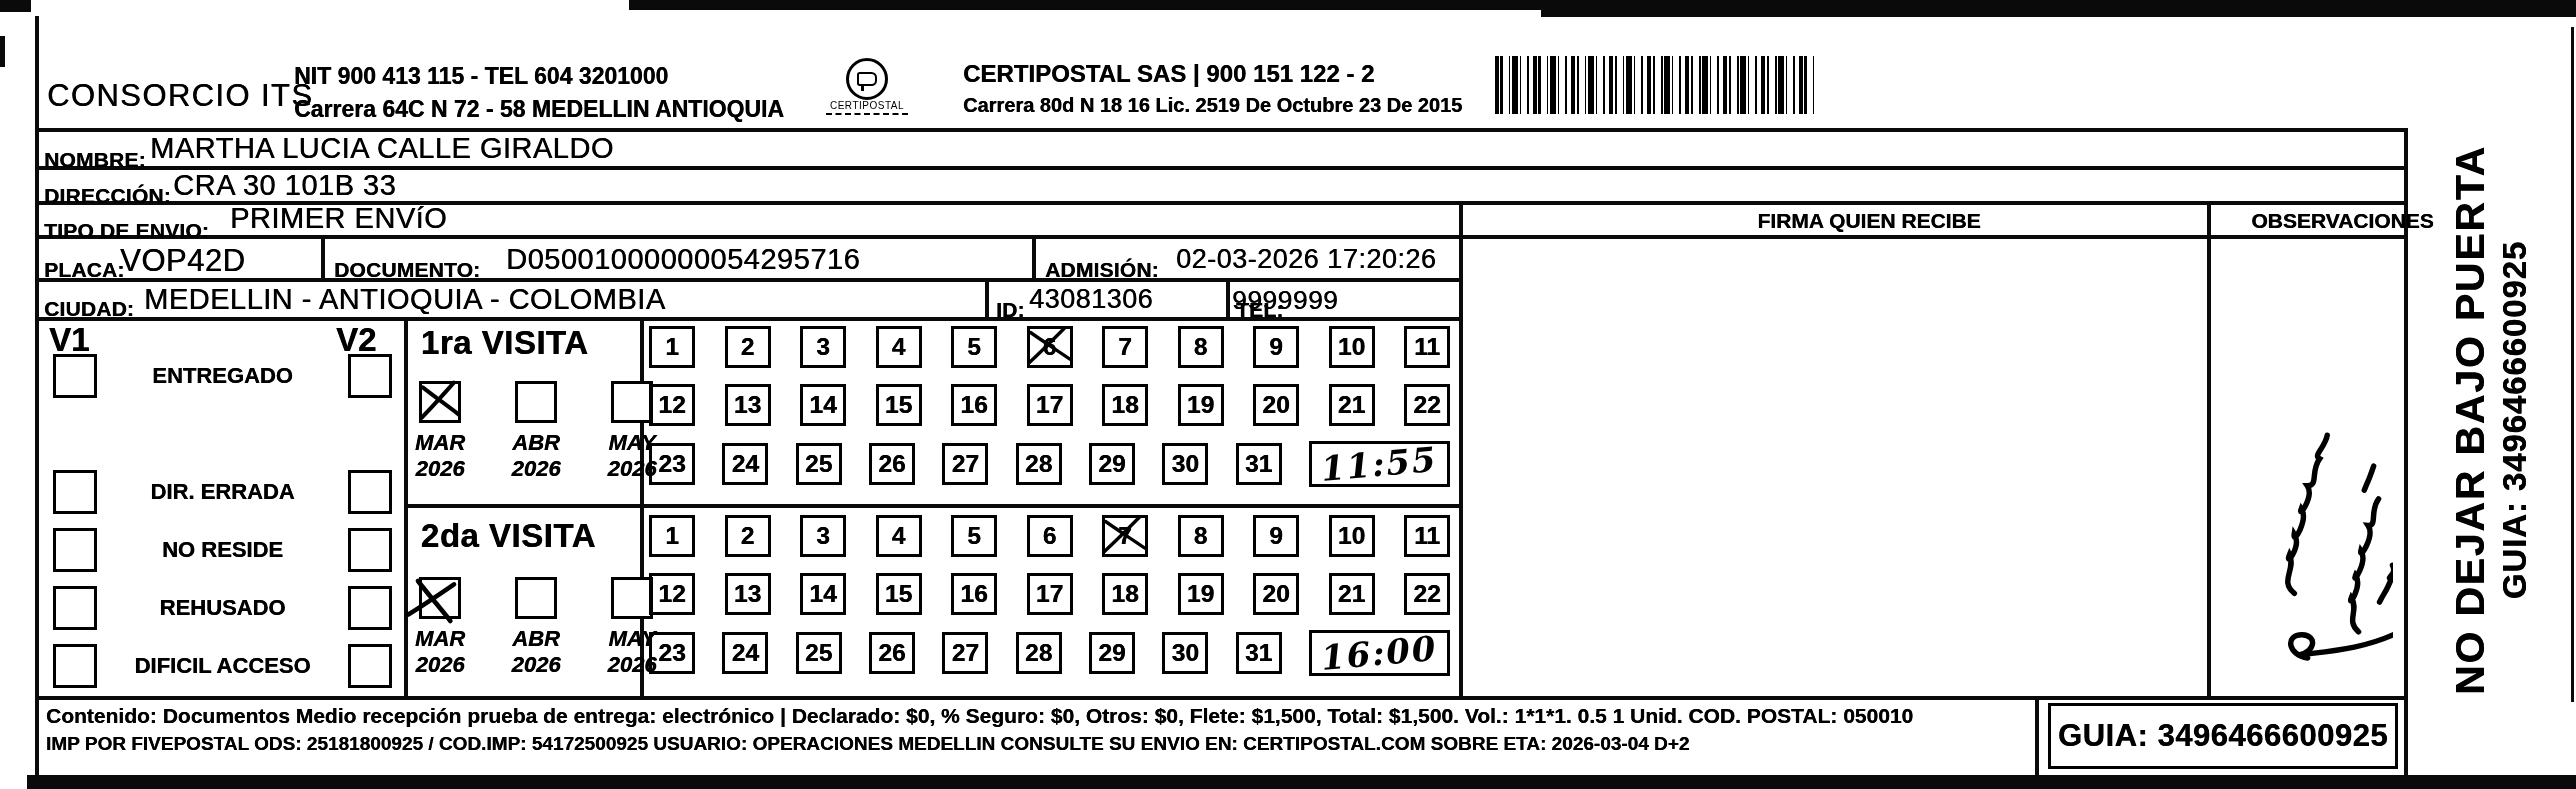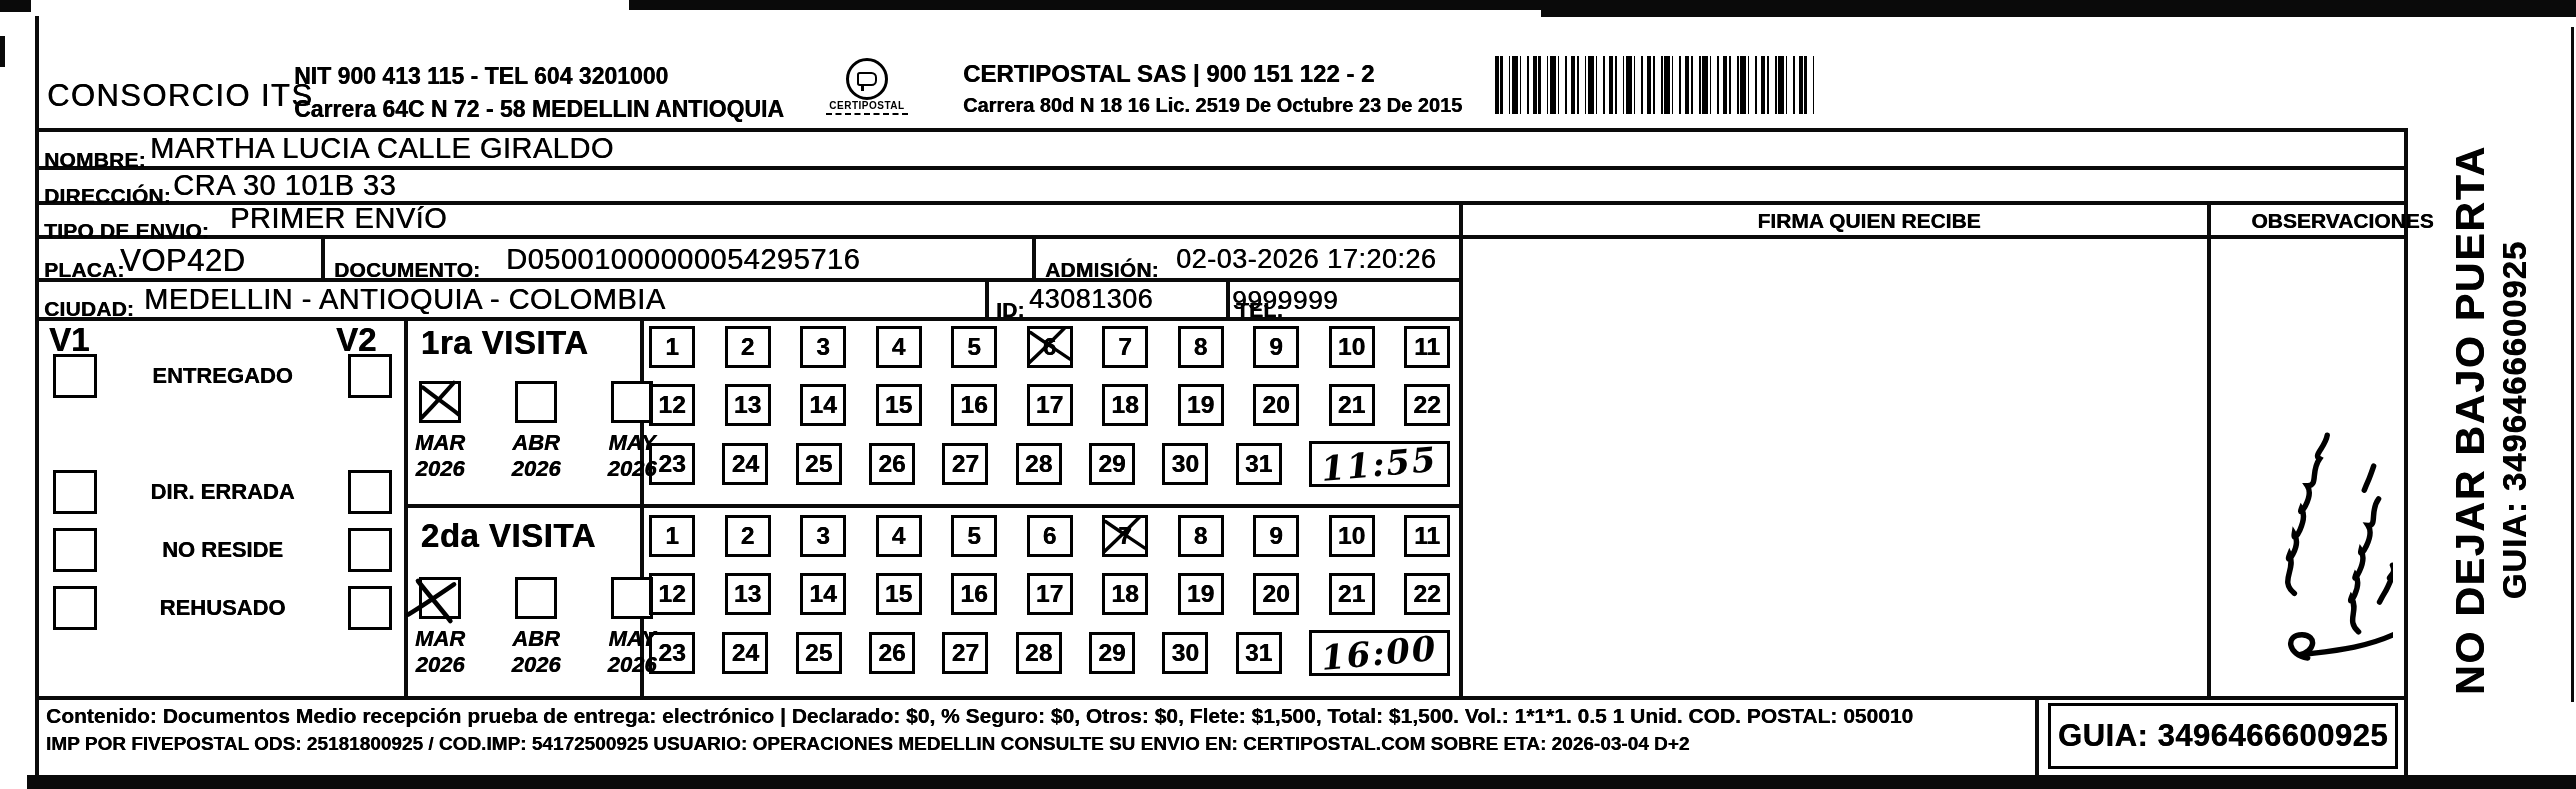--- a/index.html
+++ b/index.html
@@ -15,21 +15,21 @@
   .hdr-cp2{font-size:20px;font-weight:bold;margin-top:5.5px;text-shadow:0.4px 0 0 #000;}
   .barcode{position:absolute;left:1495px;top:56px;width:319px;height:58px;
     background:repeating-linear-gradient(90deg,#000 0 3.6px,#fff 3.6px 5.5px,#000 5.5px 8.2px,#fff 8.2px 13.7px,
       #000 13.7px 15.5px,#fff 15.5px 17.3px,#000 17.3px 23px,#fff 23px 24.6px,#000 24.6px 26.4px,#fff 26.4px 32px,
       #000 32px 34px,#fff 34px 38px);}
   .logo-circle{position:absolute;left:846px;top:58px;width:36px;height:36px;border:3.6px solid #000;
     border-radius:50%;display:flex;align-items:center;justify-content:center;}
   .logo-glyph{width:16.4px;height:10px;border:2.7px solid #000;border-radius:2.7px 5.5px 5.5px 2.7px;position:relative;}
   .logo-glyph:after{content:"";position:absolute;left:2.7px;bottom:-7.3px;width:2.7px;height:6.4px;background:#000;}
   .logo-word{position:absolute;left:817px;top:100px;width:100px;text-align:center;
-    font-size:10px;font-weight:bold;letter-spacing:0.5px;}
+    font-size:10px;font-weight:normal;letter-spacing:0.5px;}
   .logo-tag{position:absolute;left:826px;top:113px;width:82px;border-bottom:2.7px dashed #000;}
   
   .cbx{position:relative;width:44px;height:44px;border:3.6px solid #000;box-sizing:border-box;background:#fff;flex:0 0 auto;}
   .xmark{position:absolute;left:-14%;top:-16%;width:128%;height:130%;overflow:visible;}
   .xmark path{stroke:#000;stroke-width:7;fill:none;stroke-linecap:round;}
   .daycross path{stroke-width:5.5;}
   .cbx.alt .xmark{transform:rotate(14deg) translate(-5.5px,5.5px) scale(1.15);}
   
   .status-row{position:absolute;left:18px;width:339px;display:flex;align-items:center;}
   .status-label{flex:1;text-align:center;font-weight:bold;font-size:22px;text-shadow:0.4px 0 0 #000;}
@@ -162,20 +162,25 @@
       <div class="status-row" style="top: 174px;">
         <div class="cbx"></div>
         <div class="status-label">NO RESIDE</div>
         <div class="cbx"></div>
       </div>
       <div class="status-row" style="top: 232px;">
         <div class="cbx"></div>
         <div class="status-label">REHUSADO</div>
         <div class="cbx"></div>
       </div>
+      <div class="status-row" style="top: 290px;">
+        <div class="cbx"></div>
+        <div class="status-label">DIFICIL ACCESO</div>
+        <div class="cbx"></div>
+      </div>
     </div>
 
   <div class="abs" style="left:408px;top:317px;width:233px;height:187px;">
     <div class="visit-title abs" style="left:12.8px;top:7.3px;">1ra VISITA</div>
     <div class="month-row" style="top:64px;">
         <div class="month">
           <div class="cbx checked">
             <svg class="xmark " viewBox="0 0 80 80" preserveAspectRatio="none">
               <path d="M10 16 C28 30 48 44 72 62"></path>
               <path d="M64 8 C46 28 26 50 8 68"></path>

